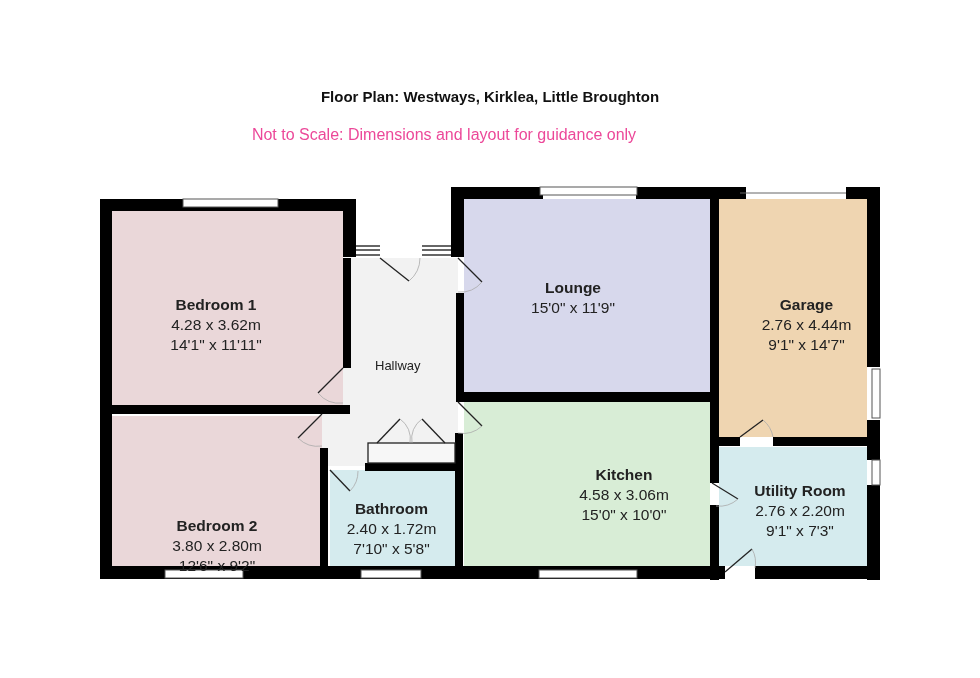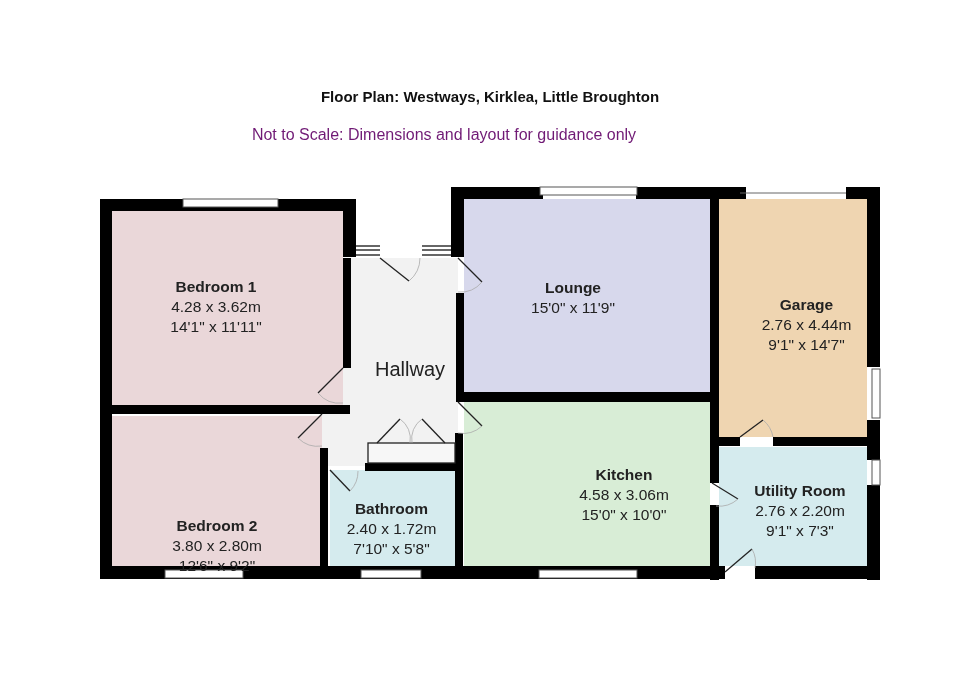--- a/index.html
+++ b/index.html
@@ -1,23 +1,23 @@
 <!DOCTYPE html>
 <html><head>
   <meta charset="utf-8">
   <style>
     html, body { margin: 0; padding: 0; background: #ffffff; }
     body { width: 980px; height: 678px; position: relative; overflow: hidden; font-family: "Liberation Sans", sans-serif; }
     .title { position: absolute; left: 0; width: 914px; top: 88px; text-align: center; font-size: 15px; font-weight: bold; color: #111; margin-left: 33px; }
-    .subtitle { position: absolute; left: 0; width: 888px; top: 126px; text-align: center; font-size: 16px; color: #701a75; }
+    .subtitle { position: absolute; left: 0; width: 888px; top: 126px; text-align: center; font-size: 16px; color: #ec4899; }
     svg.plan { position: absolute; left: 0; top: 0; }
     .label { position: absolute; text-align: center; color: #222; line-height: 20px; font-size: 15.5px; }
     .label .name { font-weight: bold; display: block; }
     .label .metric, .label .imperial { display: block; }
-    .hall-label { position: absolute; font-size: 20px; color: #222; }
+    .hall-label { position: absolute; font-size: 13px; color: #222; }
   </style>
 </head>
 <body>
 
 <div class="title">Floor Plan: Westways, Kirklea, Little Broughton</div>
 <div class="subtitle">Not to Scale: Dimensions and layout for guidance only</div>
 
 <svg class="plan" width="980" height="678" viewBox="0 0 980 678">
 
   <rect x="112" y="211" width="231" height="197" fill="#ead7d9"></rect>
@@ -113,21 +113,21 @@
     <path d="M752 549 A28 28 0 0 1 755 568" stroke="#aaa" stroke-width="0.8"></path>
 
     <rect x="368" y="443" width="87" height="20" fill="#f7f7f7"></rect>
     <path d="M377 443 L400 419"></path>
     <path d="M400 419 A24 24 0 0 1 410 443" stroke="#aaa" stroke-width="0.8"></path>
     <path d="M445 443 L422 419"></path>
     <path d="M422 419 A24 24 0 0 0 412 443" stroke="#aaa" stroke-width="0.8"></path>
   </g>
 </svg>
 
-<div class="label" style="left:112px; top:277px; width:208px;">
+<div class="label" style="left:112px; top:295px; width:208px;">
   <span class="name">Bedroom 1</span>
   <span class="metric">4.28 x 3.62m</span>
   <span class="imperial">14'1" x 11'11"</span>
 </div>
 
 <div class="label" style="left:112px; top:468px; width:210px;margin-top:48px;">
   <span class="name">Bedroom 2</span>
   <span class="metric">3.80 x 2.80m</span>
   <span class="imperial">12'6" x 9'2"</span>
 </div>

